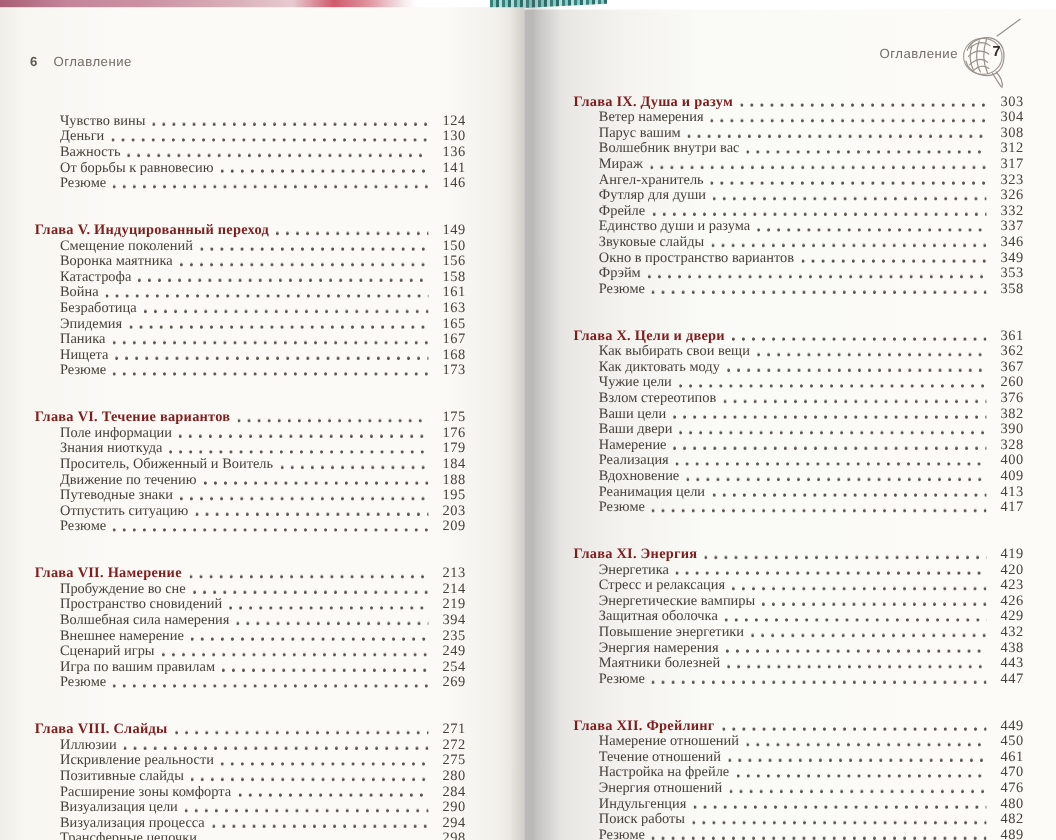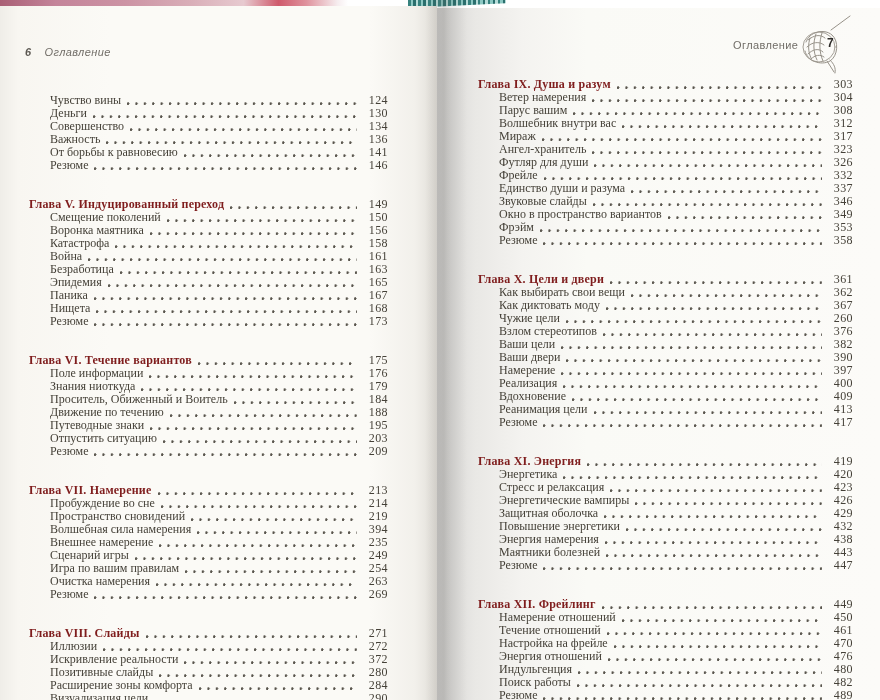--- a/index.html
+++ b/index.html
@@ -31,21 +31,21 @@
     position:absolute;left:425px;top:0;width:42px;height:700px;pointer-events:none;
     background:linear-gradient(90deg,rgba(0,0,0,0) 0%,rgba(80,78,74,0.10) 28%,rgba(95,93,89,0.22) 45%,rgba(60,58,54,0.10) 62%,rgba(0,0,0,0) 100%);
   }
   
   .run-head{
     position:absolute;
     font-family:"Liberation Sans", sans-serif;
     font-size:11px;color:#716d67;letter-spacing:.4px;
   }
   .run-head .pgnum{font-weight:bold;color:#5d5953;margin-right:13px;}
-  #head-left{left:25px;top:46px;font-style:italic;}
+  #head-left{left:25px;top:46px;}
   #head-right{left:733px;top:39px;}
   
   .ornament{position:absolute;left:794px;top:14px;width:58px;height:62px;}
   .ornament svg{position:absolute;left:0;top:0;}
   .ornament .pg7{
     position:absolute;left:33px;top:22px;
     font-family:"Liberation Sans", sans-serif;font-weight:bold;
     font-size:12px;color:#2e2c29;
   }
   
@@ -108,25 +108,20 @@
         <span class="label">Чувство вины</span>
         <span class="dots"></span>
         <span class="num">124</span>
       </div>
       <div class="toc-row entry">
         <span class="label">Деньги</span>
         <span class="dots"></span>
         <span class="num">130</span>
       </div>
       <div class="toc-row entry">
-        <span class="label">Совершенство</span>
-        <span class="dots"></span>
-        <span class="num">134</span>
-      </div>
-      <div class="toc-row entry">
         <span class="label">Важность</span>
         <span class="dots"></span>
         <span class="num">136</span>
       </div>
       <div class="toc-row entry">
         <span class="label">От борьбы к равновесию</span>
         <span class="dots"></span>
         <span class="num">141</span>
       </div>
       <div class="toc-row entry">
@@ -259,45 +254,40 @@
         <span class="label">Сценарий игры</span>
         <span class="dots"></span>
         <span class="num">249</span>
       </div>
       <div class="toc-row entry">
         <span class="label">Игра по вашим правилам</span>
         <span class="dots"></span>
         <span class="num">254</span>
       </div>
       <div class="toc-row entry">
-        <span class="label">Очистка намерения</span>
-        <span class="dots"></span>
-        <span class="num">263</span>
-      </div>
-      <div class="toc-row entry">
         <span class="label">Резюме</span>
         <span class="dots"></span>
         <span class="num">269</span>
       </div>
     </div>
     <div class="toc-section">
       <div class="toc-row chapter">
         <span class="label">Глава VIII. Слайды</span>
         <span class="dots"></span>
         <span class="num">271</span>
       </div>
       <div class="toc-row entry">
         <span class="label">Иллюзии</span>
         <span class="dots"></span>
         <span class="num">272</span>
       </div>
       <div class="toc-row entry">
         <span class="label">Искривление реальности</span>
         <span class="dots"></span>
-        <span class="num">372</span>
+        <span class="num">275</span>
       </div>
       <div class="toc-row entry">
         <span class="label">Позитивные слайды</span>
         <span class="dots"></span>
         <span class="num">280</span>
       </div>
       <div class="toc-row entry">
         <span class="label">Расширение зоны комфорта</span>
         <span class="dots"></span>
         <span class="num">284</span>
@@ -424,21 +414,21 @@
         <span class="num">382</span>
       </div>
       <div class="toc-row entry">
         <span class="label">Ваши двери</span>
         <span class="dots"></span>
         <span class="num">390</span>
       </div>
       <div class="toc-row entry">
         <span class="label">Намерение</span>
         <span class="dots"></span>
-        <span class="num">397</span>
+        <span class="num">328</span>
       </div>
       <div class="toc-row entry">
         <span class="label">Реализация</span>
         <span class="dots"></span>
         <span class="num">400</span>
       </div>
       <div class="toc-row entry">
         <span class="label">Вдохновение</span>
         <span class="dots"></span>
         <span class="num">409</span>

